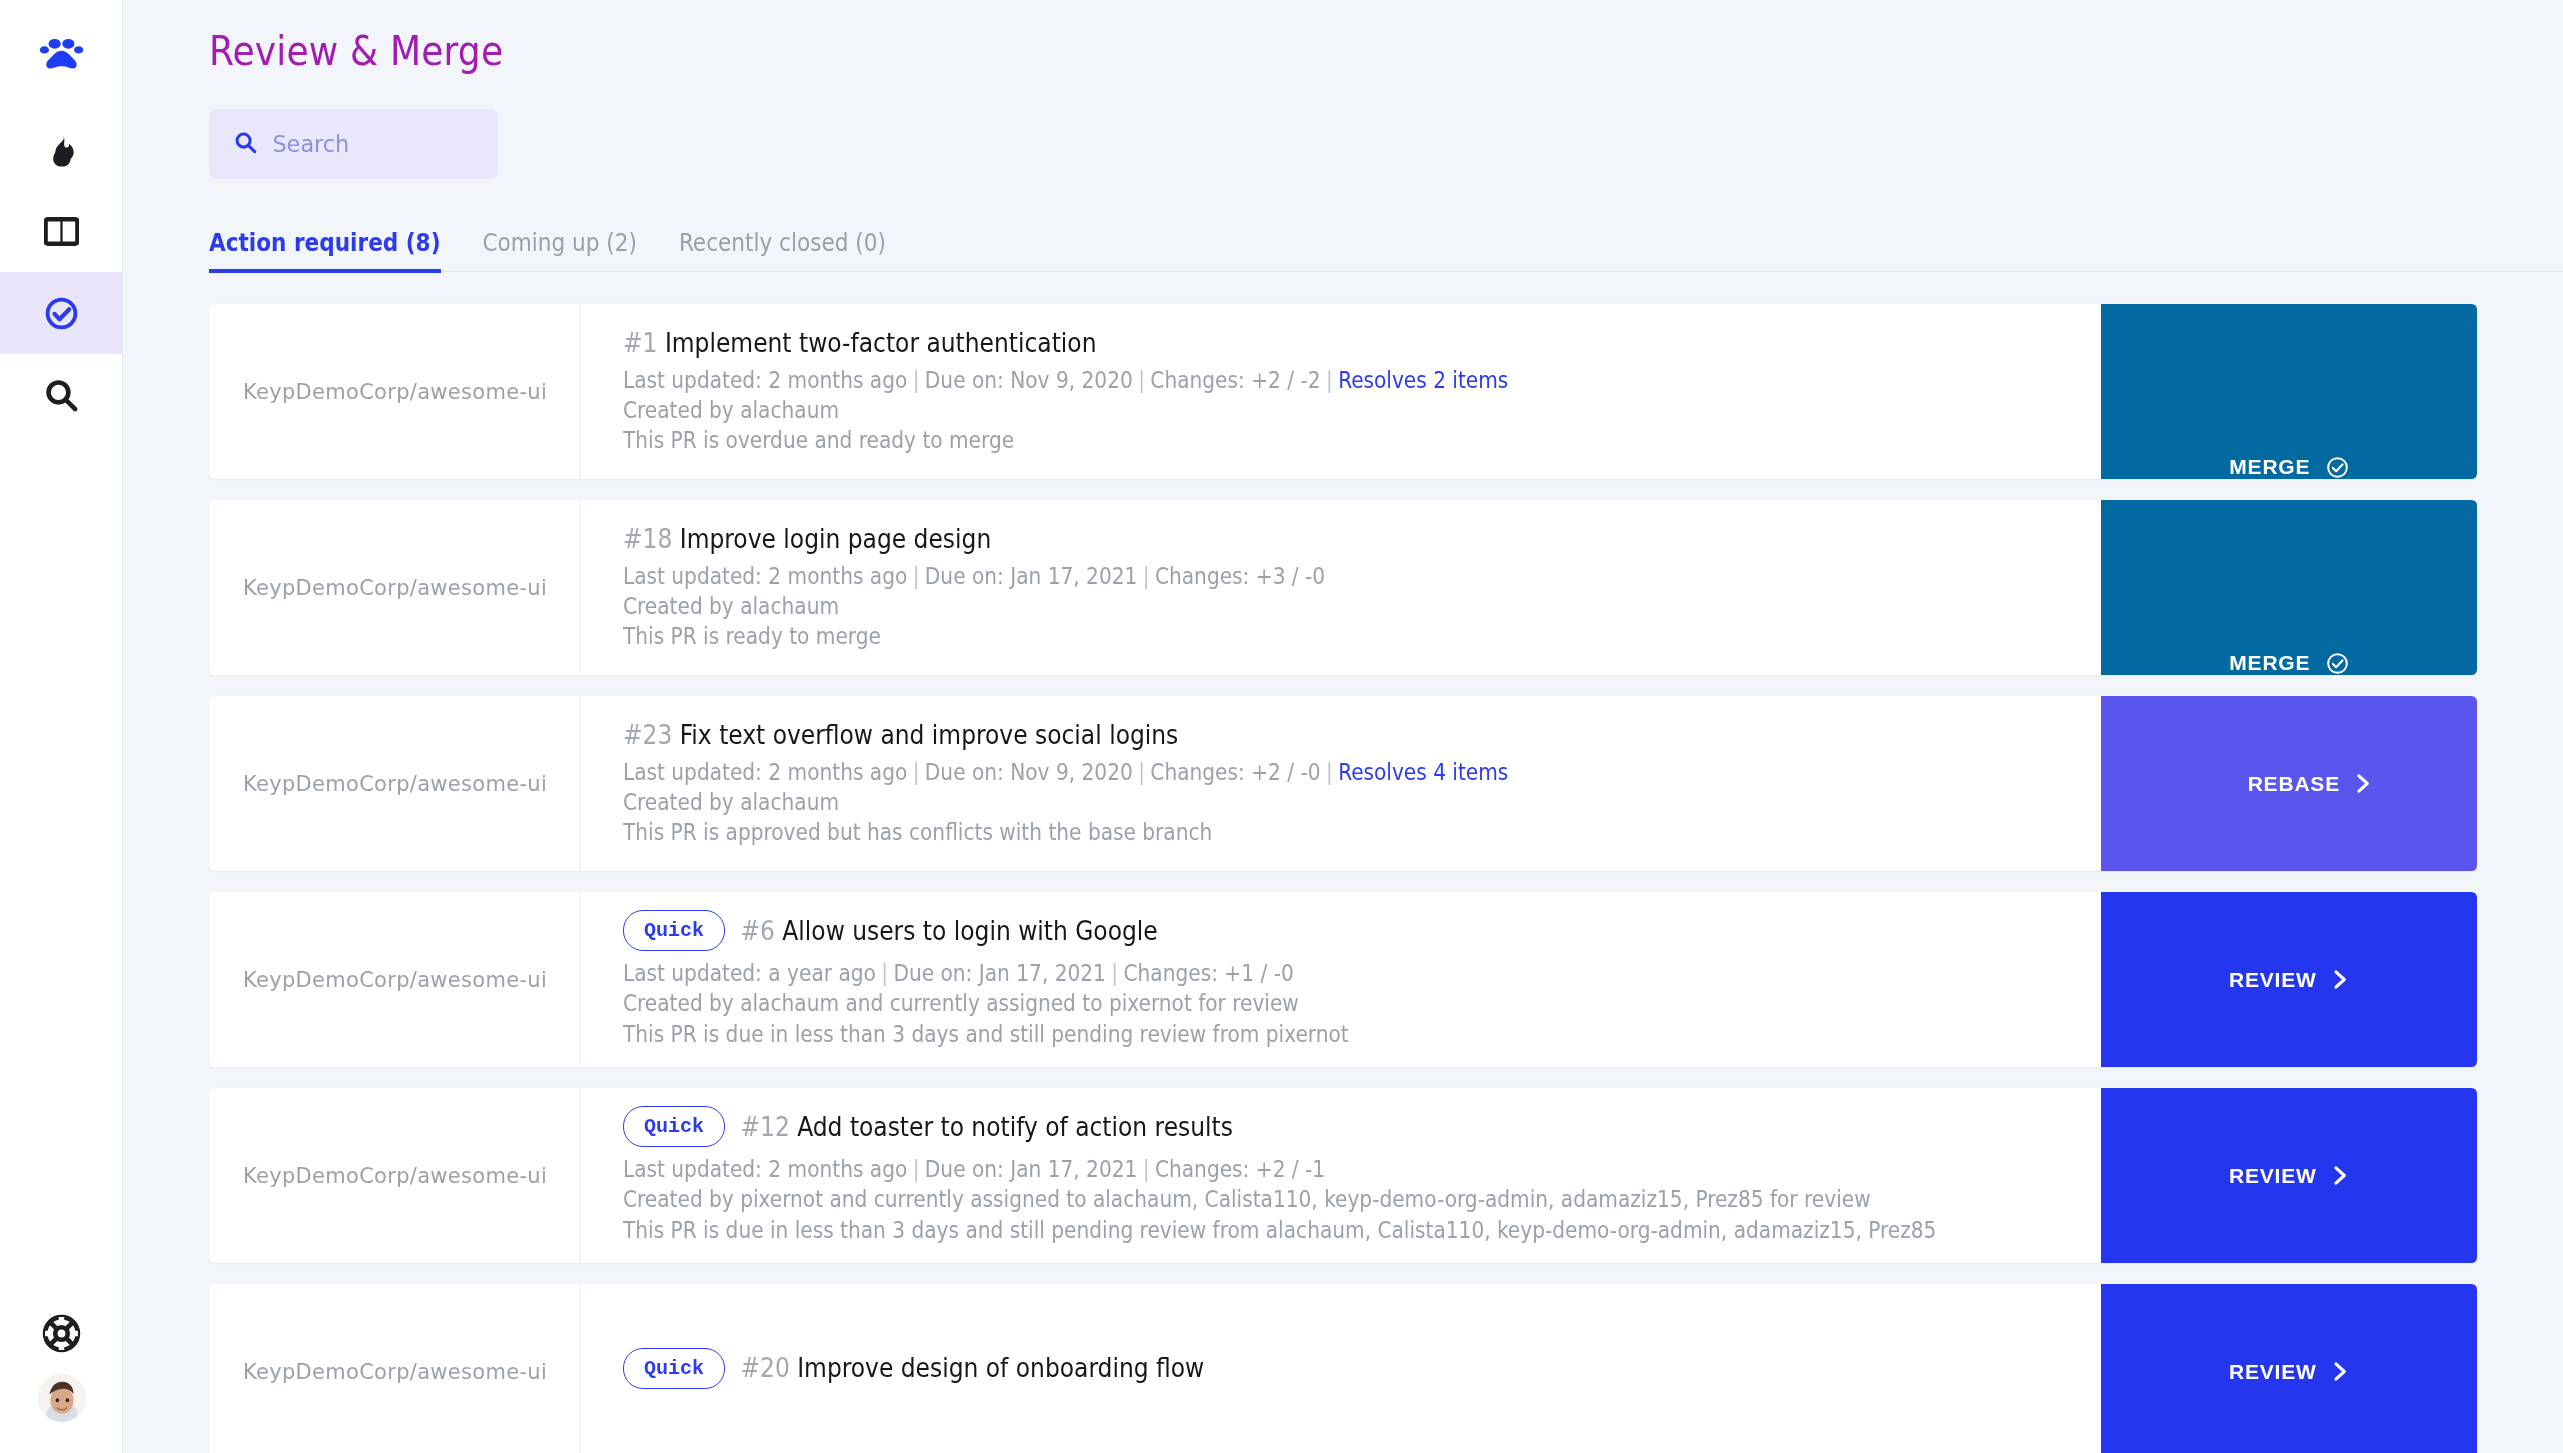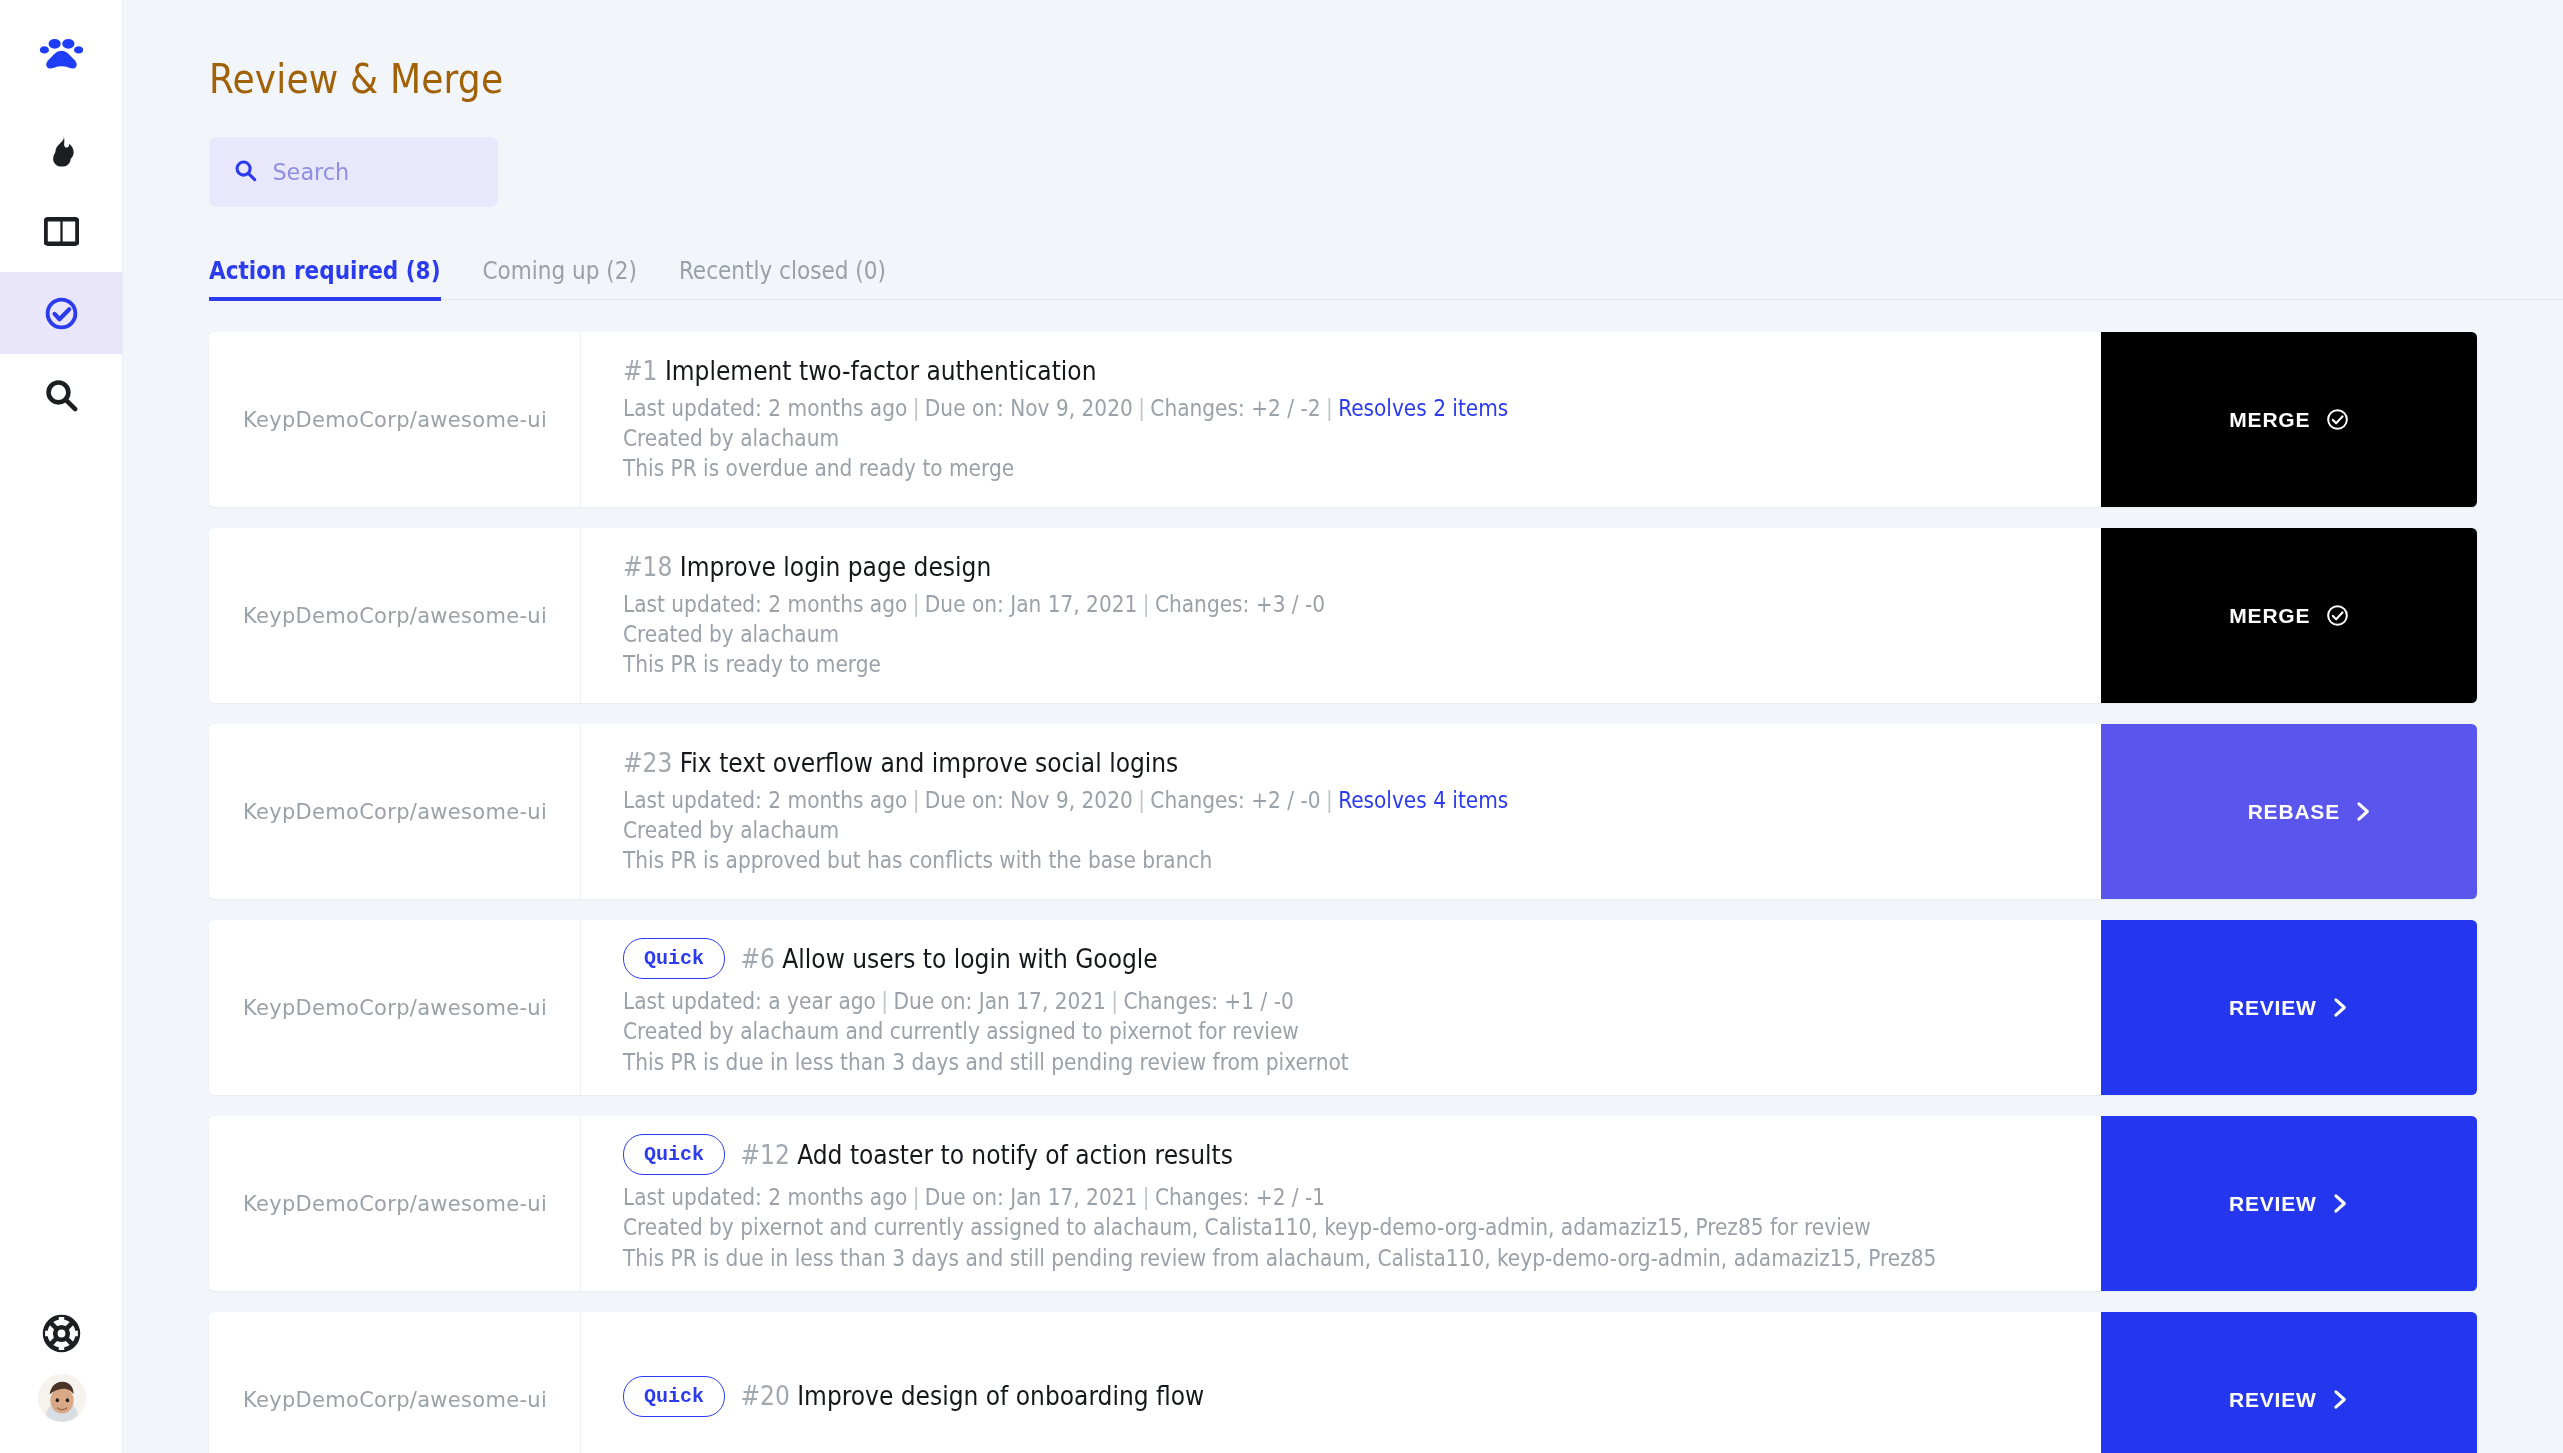--- a/index.html
+++ b/index.html
@@ -78,23 +78,23 @@
     height: 1454px;
     padding: 0 86px 0 86px;
     overflow: hidden;
     position: relative;
   }
 
   h1#page-title {
     font-family: "DejaVu Sans Condensed", "Liberation Sans Narrow", "Liberation Sans", sans-serif;
     font-size: 40px;
     font-weight: 400;
-    color: #a16207;
+    color: #a21caf;
     letter-spacing: 0.2px;
-    margin-top: 56px;
+    margin-top: 28px;
     margin-bottom: 0;
   }
 
   
   #search-wrap {
     margin-top: 35px;
     width: 289px;
     height: 70px;
     background: #E9E7FB;
     border-radius: 7.7px;
@@ -234,21 +234,21 @@
     gap: 15.4px;
     color: #FFFFFF;
     font-family: "Liberation Sans", sans-serif;
     font-weight: 700;
     font-size: 21px;
     letter-spacing: 0.8px;
     cursor: pointer;
     user-select: none;
   }
   .pr-action.merge  { background: #4FA css; }
-  .pr-action.merge  { background: #000000; }
+  .pr-action.merge  { background: #0369a1; align-items: flex-end; }
   .pr-action.rebase { background: #5A56ED; padding-left: 42px; }
   .pr-action.review { background: #2437EE; }
   .pr-action svg { display:block; }
 </style>
 </head>
 <body>
 
 <nav id="sidebar">
 
   <div class="nav-item" style="height:108px;">

